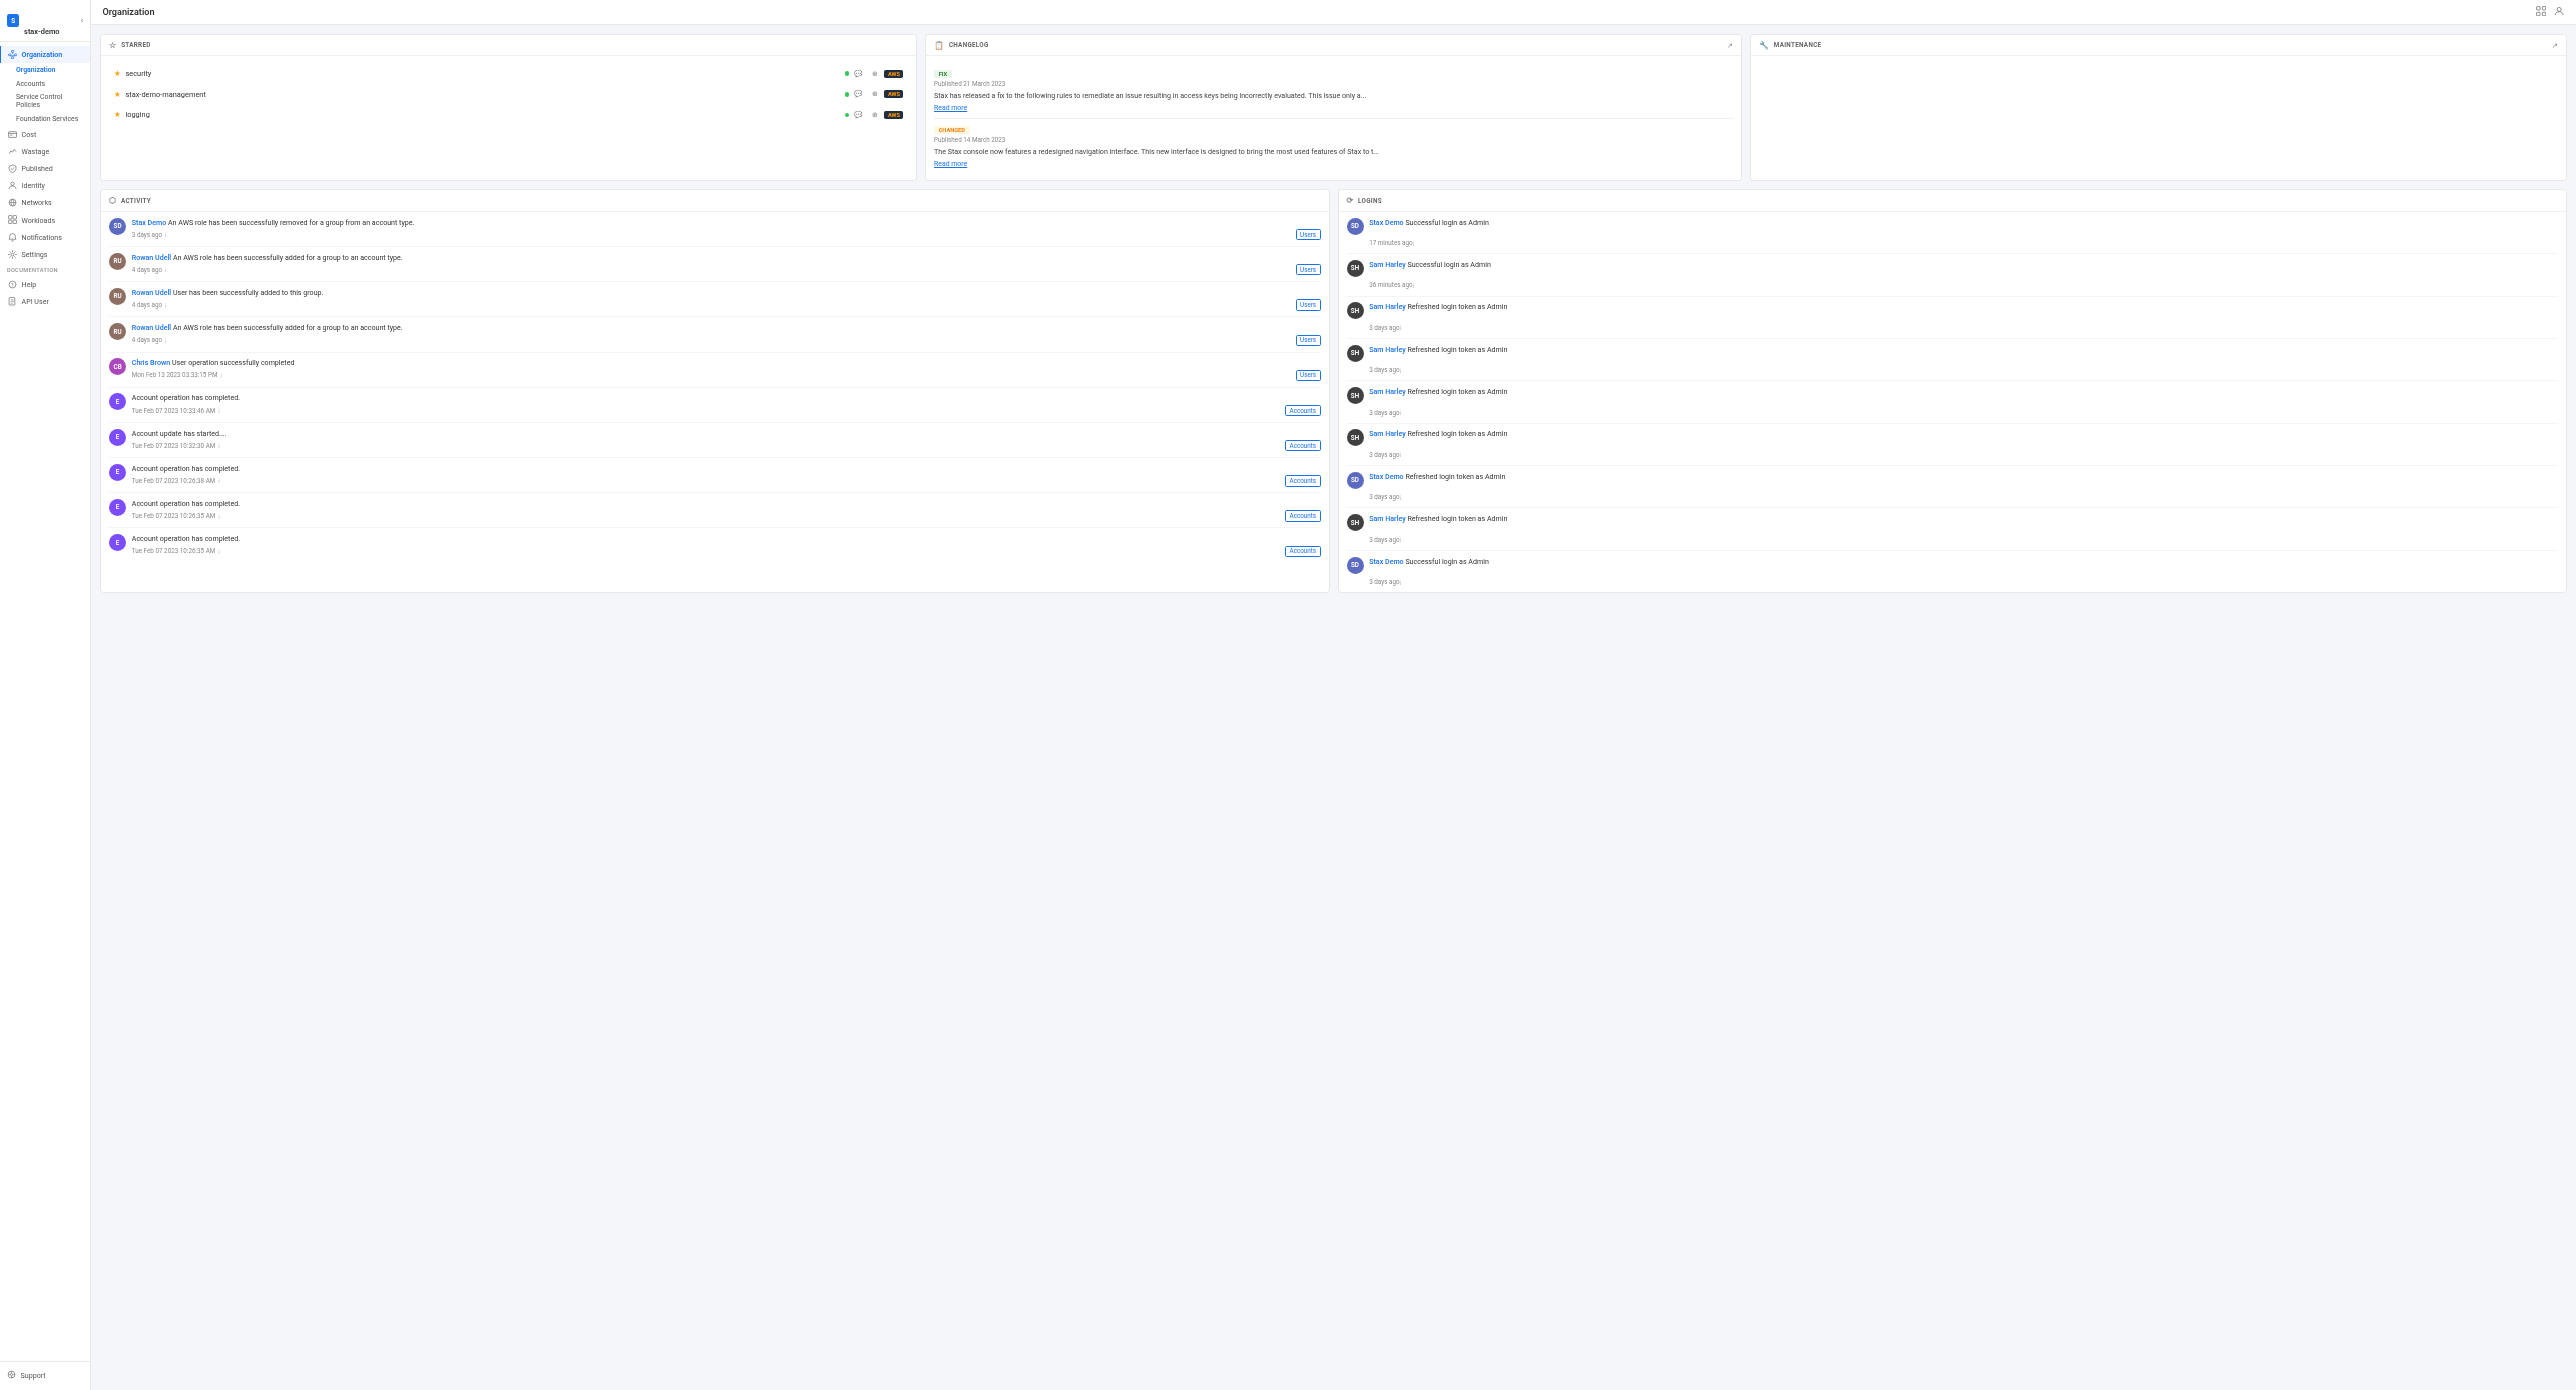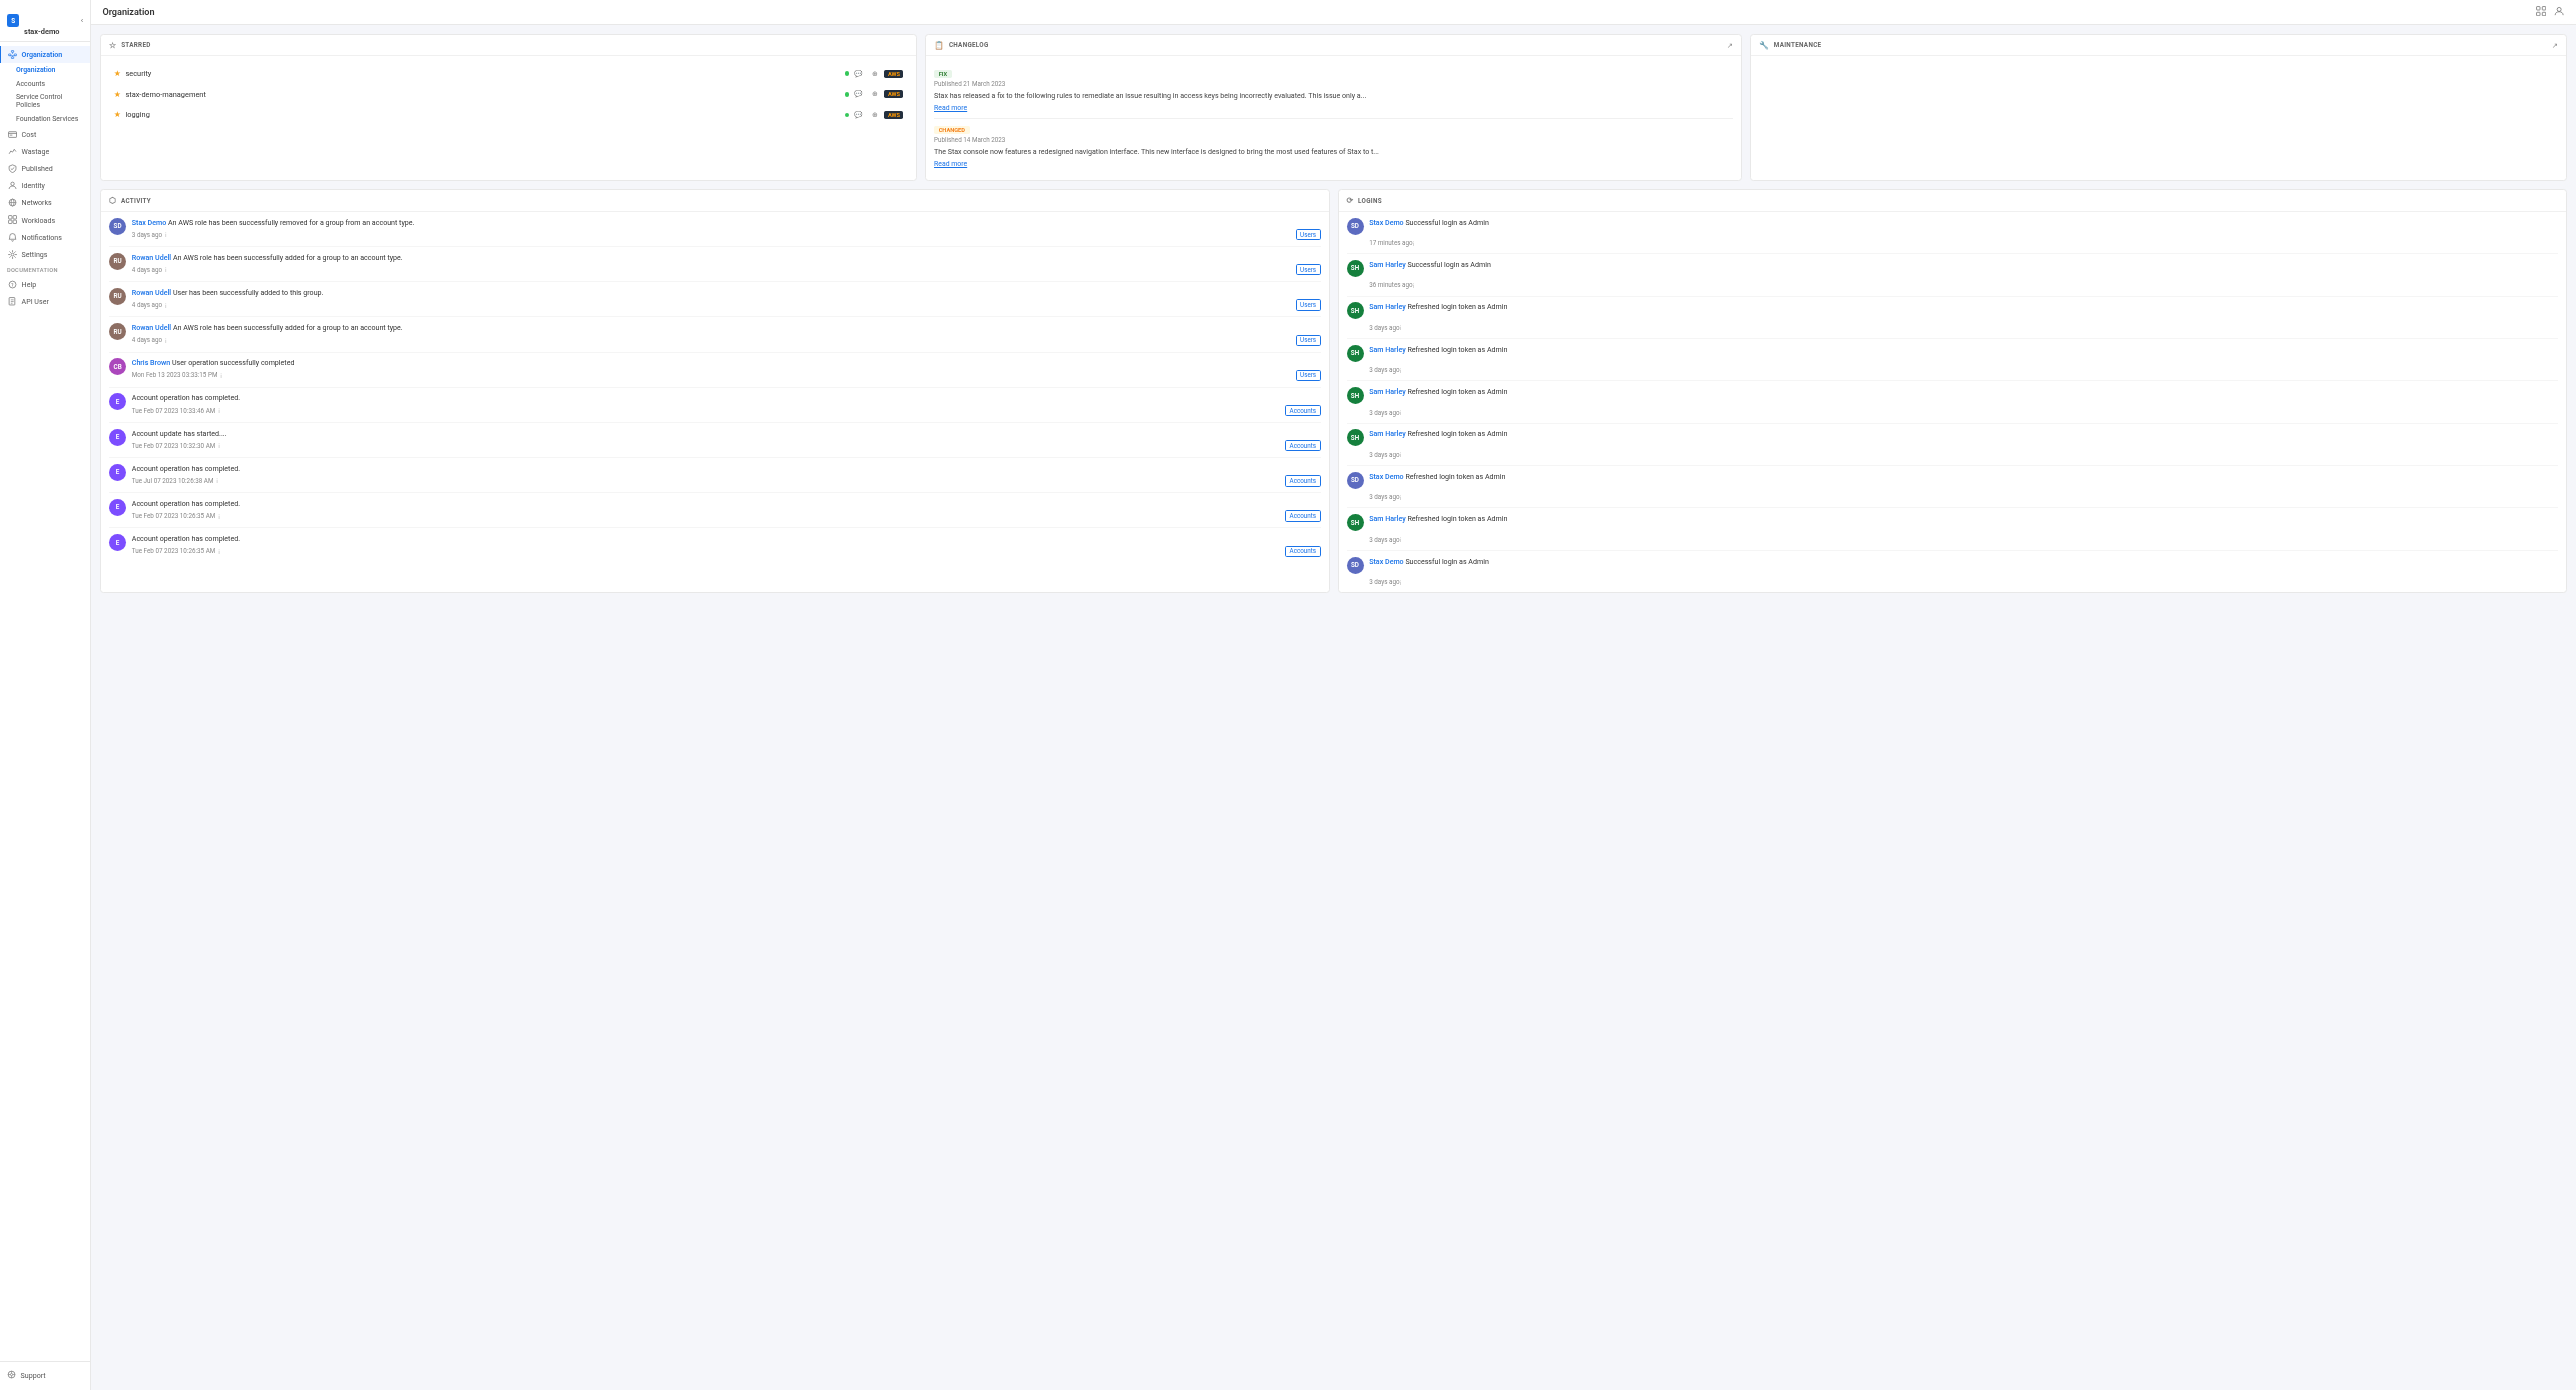--- a/index.html
+++ b/index.html
@@ -70,21 +70,21 @@
     .bottom-row { display: grid; grid-template-columns: 1fr 1fr; gap: 8px; }
 
     
     .activity-item { display: flex; align-items: flex-start; padding: 5.7px 0; border-bottom: 0.6px solid #f5f5f5; gap: 5.7px; }
     .activity-item:last-child { border-bottom: none; }
     .avatar { width: 17px; height: 17px; border-radius: 50%; display: flex; align-items: center; justify-content: center; color: white; font-size: 6.3px; font-weight: 600; flex-shrink: 0; }
     .avatar-sd { background: #5c6bc0; }
     .avatar-ru { background: #8d6e63; }
     .avatar-cb { background: #ab47bc; }
     .avatar-e { background: #7c4dff; }
-    .avatar-sh { background: #15803d; }
+    .avatar-sh { background: #404040; }
     .activity-content { flex: 1; }
     .activity-text { font-size: 7.1px; color: #333; line-height: 1.4; }
     .activity-text a { color: #1a73e8; cursor: pointer; text-decoration: none; font-weight: 500; }
     .activity-meta { display: flex; align-items: center; gap: 2.9px; margin-top: 1.7px; }
     .activity-time { font-size: 6.3px; color: #888; }
     .info-icon { color: #bbb; cursor: pointer; font-size: 6.3px; }
     .activity-tag { font-size: 6.3px; color: #1a73e8; border: 0.6px solid #1a73e8; border-radius: 1.7px; padding: 0.6px 3.4px; cursor: pointer; margin-left: auto; flex-shrink: 0; }
 
     
     .login-item { display: flex; align-items: flex-start; padding: 5.7px 0; border-bottom: 0.6px solid #f5f5f5; gap: 5.7px; }
@@ -457,21 +457,21 @@
       </div>
     </div>
   </div>
             <div class="activity-item">
     <div class="avatar avatar-e">E</div>
     <div class="activity-content">
       <div class="activity-text">
         Account operation has completed.
       </div>
       <div class="activity-meta">
-        <span class="activity-time">Tue Jul 07 2023 10:26:38 AM</span>
+        <span class="activity-time">Tue Feb 07 2023 10:26:38 AM</span>
         <span class="info-icon">ℹ</span>
         <span class="activity-tag">Accounts</span>
       </div>
     </div>
   </div>
             <div class="activity-item">
     <div class="avatar avatar-e">E</div>
     <div class="activity-content">
       <div class="activity-text">
         Account operation has completed.

